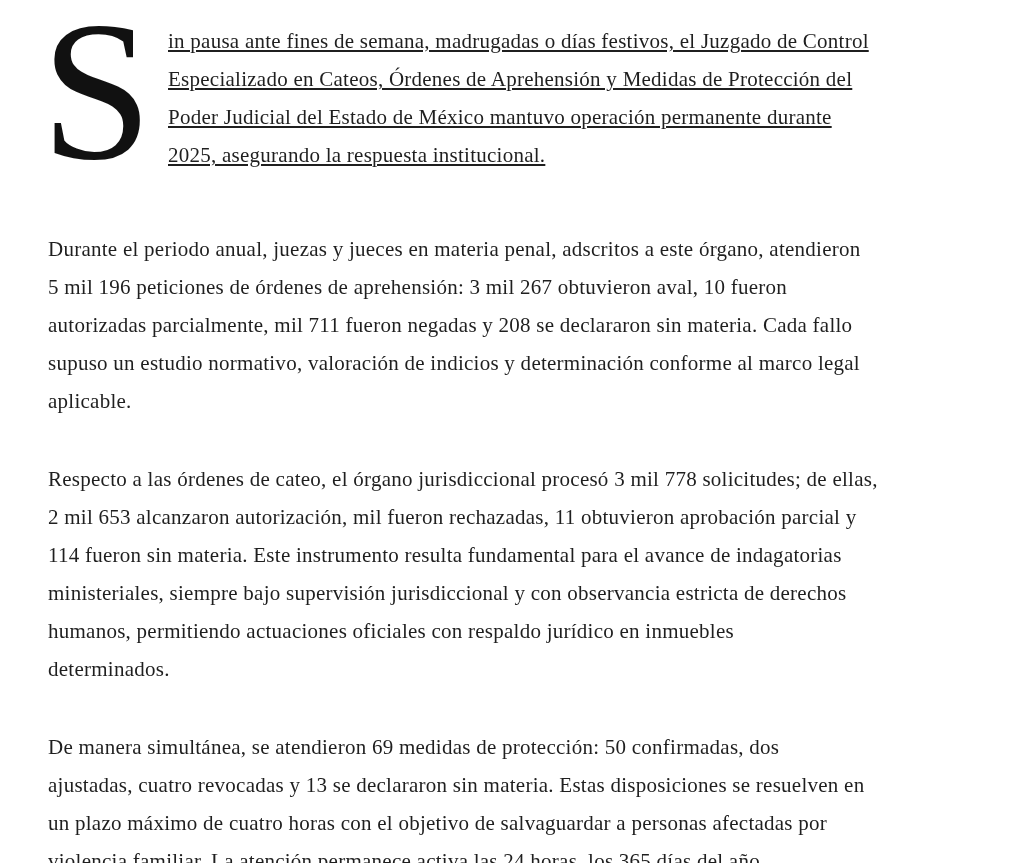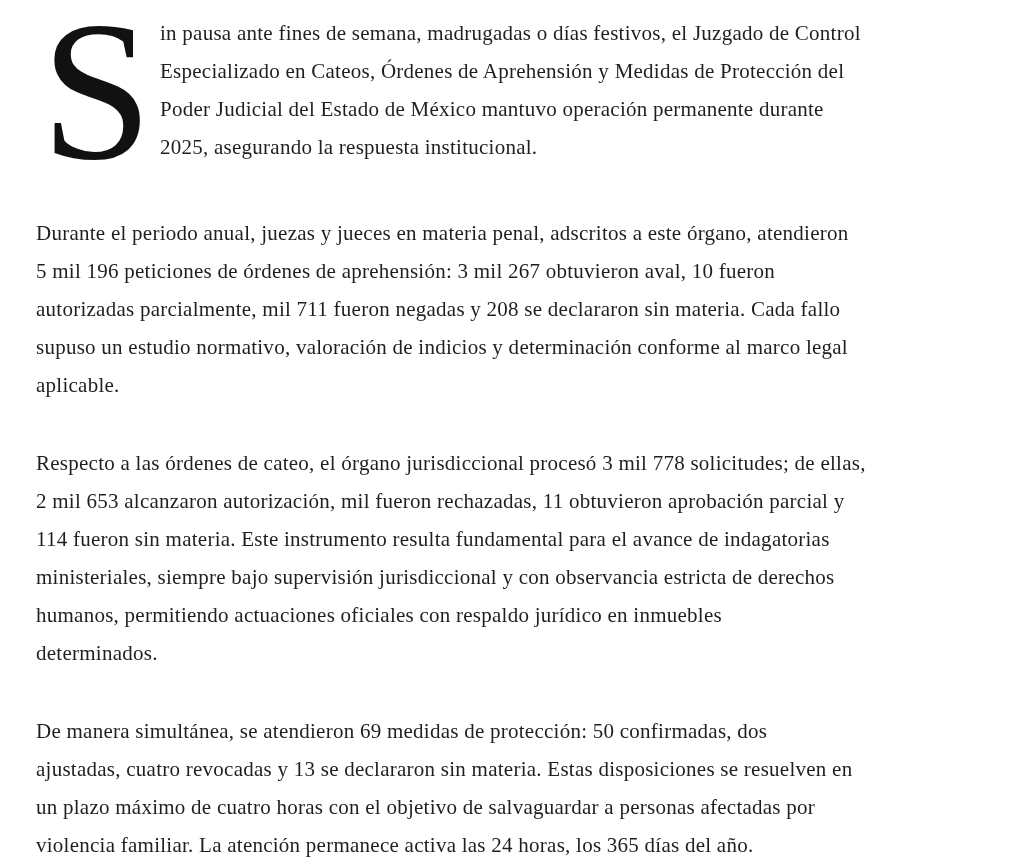--- a/index.html
+++ b/index.html
@@ -12,21 +12,21 @@
     width: 1024px;
     height: 863px;
     box-sizing: border-box;
     background: #ffffff;
     padding: 6px 26px 0 36px;
     overflow: hidden;
     font-family: "Liberation Serif", "DejaVu Serif", serif;
     color: #1f1f1f;
   }
   .para {
-    margin: 0 0 40px 0;
+    margin: 0 0 40px 12px;
     font-size: 21px;
     line-height: 38px;
     letter-spacing: 0.012em;
     white-space: pre;
     color: #1f1f1f;
   }
   .first-para {
     display: flex;
     align-items: flex-start;
     margin: 0 0 40px 0;
@@ -36,22 +36,23 @@
     width: 116px;
     box-sizing: border-box;
     padding-left: 5px;
     font-size: 200px;
     line-height: 150px;
     margin-top: 10px;
     color: #111111;
     font-family: "Liberation Serif", "DejaVu Serif", serif;
   }
   .first-para .para {
-    margin: 8px;
+    margin: 16px;
     flex: 1 1 auto;
+    text-decoration: underline;
   }
 </style>
 </head>
 <body>
 
 <div class="page">
 
   <div class="first-para">
     <div class="drop-cap">S</div>
     <p class="para">in pausa ante fines de semana, madrugadas o días festivos, el Juzgado de Control

